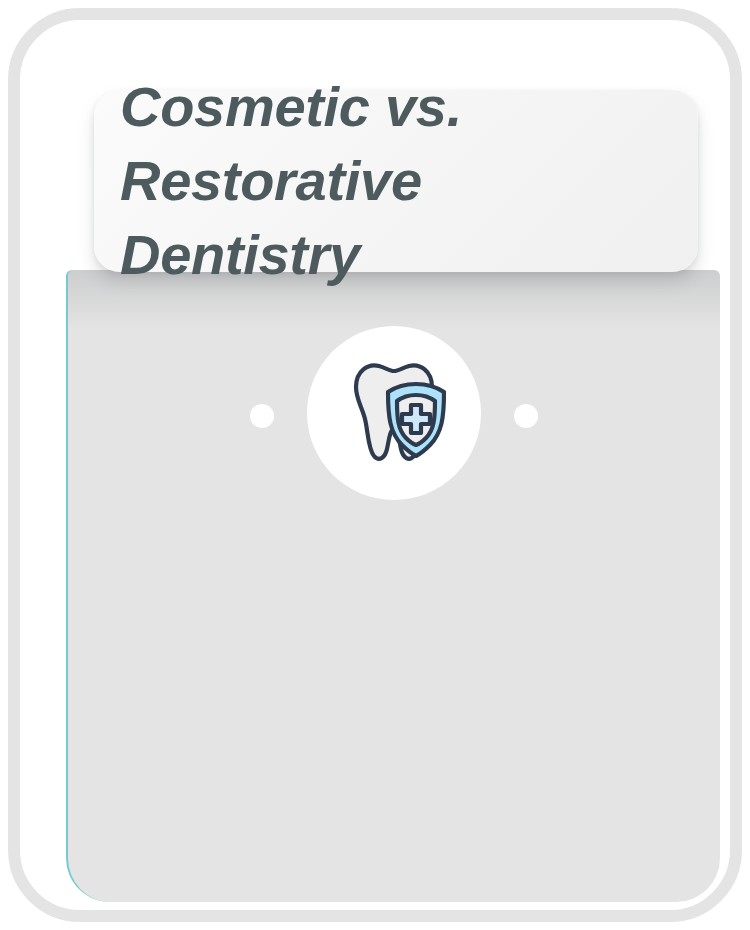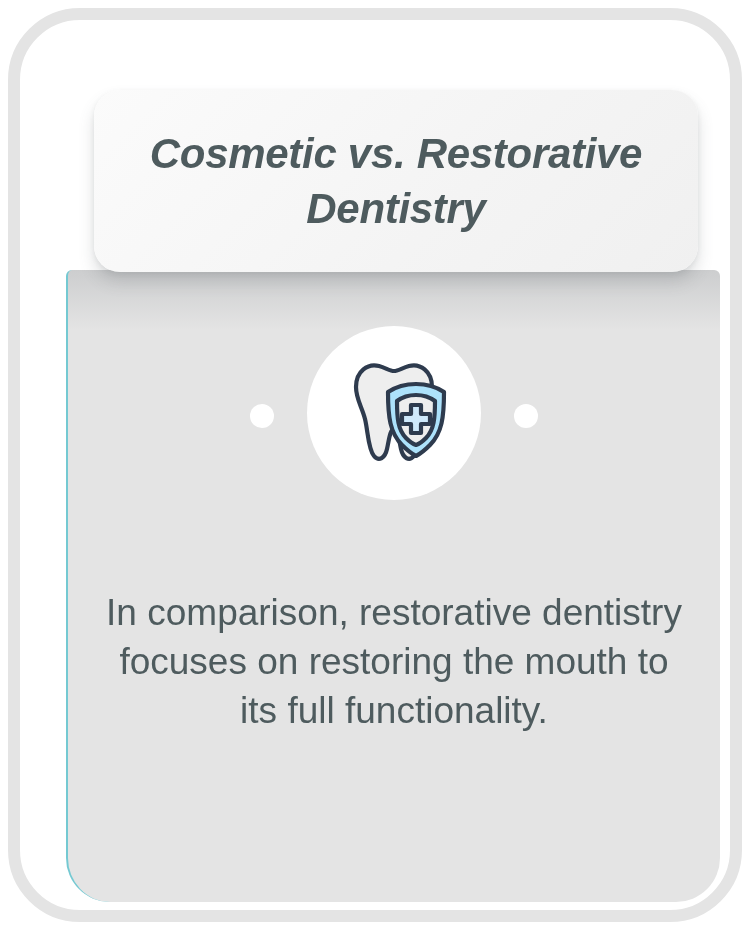--- a/index.html
+++ b/index.html
@@ -64,25 +64,25 @@
     box-shadow: 0 10px 16px rgba(90,95,100,0.20), 0 2px 5px rgba(90,95,100,0.10);
     display: flex;
     align-items: center;
     justify-content: center;
     padding: 0 26px;
   }
   #header-title {
     font-family: "Liberation Sans", sans-serif;
     font-weight: bold;
     font-style: italic;
-    font-size: 42px;
+    font-size: 56px;
     line-height: 1.32;
     letter-spacing: -0.3px;
     color: #4e5b5e;
-    text-align: center;
+    text-align: left;
     width: 100%;
   }
 
   
   #icon-zone {
     position: absolute;
     left: 0;
     top: 48px;
     width: 100%;
     height: 190px;
@@ -148,20 +148,19 @@
             <path d="M82 27 C93 27, 104 31, 110 35 C110 60, 108 76, 96 88 C90 94, 86 97, 82 99 C78 97, 74 94, 68 88 C56 76, 54 60, 54 35 C60 31, 71 27, 82 27 Z" fill="#ade2fb" stroke="#2e3b4e" stroke-width="4.2" stroke-linejoin="round"></path>
 
             <path d="M82 38 C90 38, 97 41, 101 44 C101 61, 100 73, 92 81 C88 85, 85 87, 82 88 C79 87, 76 85, 72 81 C64 73, 63 61, 63 44 C67 41, 74 38, 82 38 Z" fill="#eeeeee" stroke="#2e3b4e" stroke-width="4.2" stroke-linejoin="round"></path>
 
             <path d="M77 48 L87 48 L87 57 L96 57 L96 67 L87 67 L87 76 L77 76 L77 67 L68 67 L68 57 L77 57 Z" fill="#cfe9fb" stroke="#2e3b4e" stroke-width="4.2" stroke-linejoin="round"></path>
           </svg>
         </span>
       </div>
     </div>
 
-    <div id="body-text">In comparison, restorative dentistry focuses on restoring the mouth to its full functionality.</div>
   </div>
 
   <div id="header-card">
     <div id="header-title">Cosmetic vs. Restorative Dentistry</div>
   </div>
 
 </div>
 
 </body></html>

